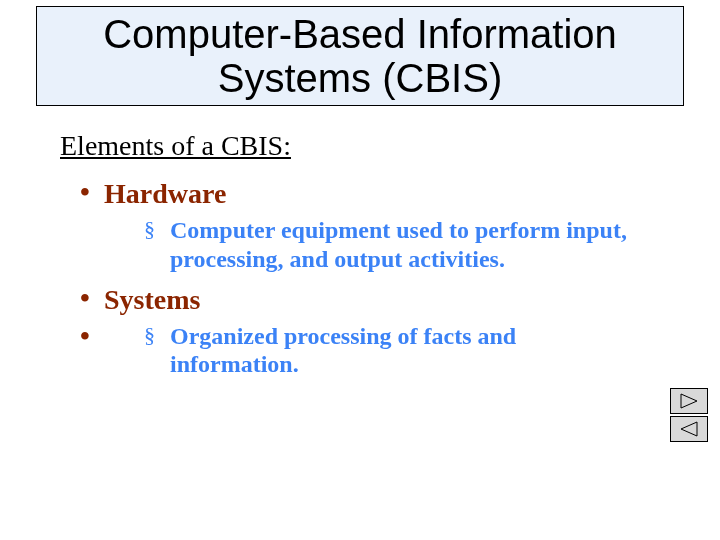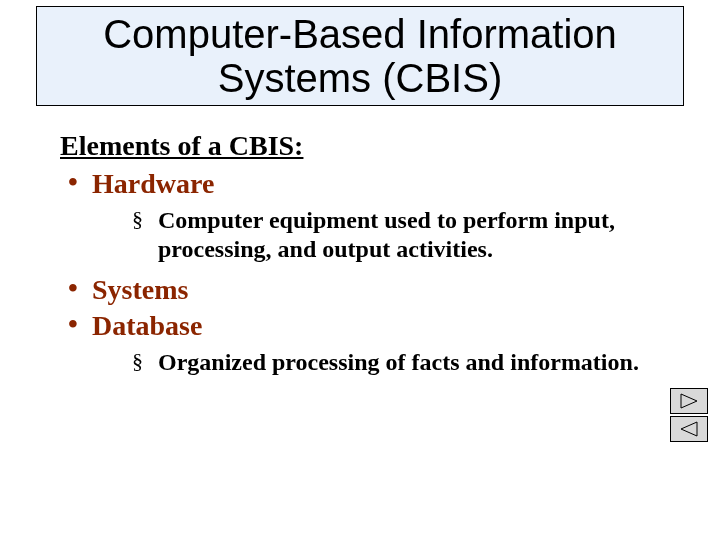--- a/index.html
+++ b/index.html
@@ -36,27 +36,27 @@
     box-sizing: border-box;
   }
   .content {
     position: absolute;
     top: 130px;
     left: 60px;
     width: 600px;
   }
   .section-heading {
     font-size: 28px;
-    font-weight: bold;
+    font-weight: normal;
     text-decoration: underline;
     margin: 0 0 6px 0;
   }
   ul.level1 {
     list-style: none;
-    margin: 4px;
+    margin: 16px;
     padding: 0;
     font-family: Liberation Serif, serif;
   }
   ul.level1 > li {
     font-size: 28px;
     font-weight: bold;
     color: #8b2500;
     margin: 4px 0 2px 0;
     padding-left: 28px;
     position: relative;
@@ -71,21 +71,21 @@
     line-height: 1;
   }
   ul.level2 {
     list-style: none;
     margin: 6px 0 10px 0;
     padding: 0 0 0 40px;
   }
   ul.level2 > li {
     font-size: 24px;
     font-weight: bold;
-    color: #000000;
+    color: #3b82f6;
     position: relative;
     padding-left: 26px;
     line-height: 1.2;
   }
   ul.level2 > li::before {
     content: "§";
     position: absolute;
     left: 0;
     top: 0;
     font-size: 22px;
@@ -125,21 +125,20 @@
       <li>
         <span>Hardware</span>
         <ul class="level2">
           <li>Computer equipment used to perform input, processing, and output activities.</li>
         </ul>
       </li>
       <li>
         <span>Systems</span>
       </li>
       <li>
-        <span>Database</span>
         <ul class="level2">
           <li>Organized processing of facts and information.</li>
         </ul>
       </li>
     </ul>
   </div>
 
   <div class="nav-buttons">
     <div class="nav-btn" title="Next">
       <svg width="20" height="16" viewBox="0 0 20 16">

